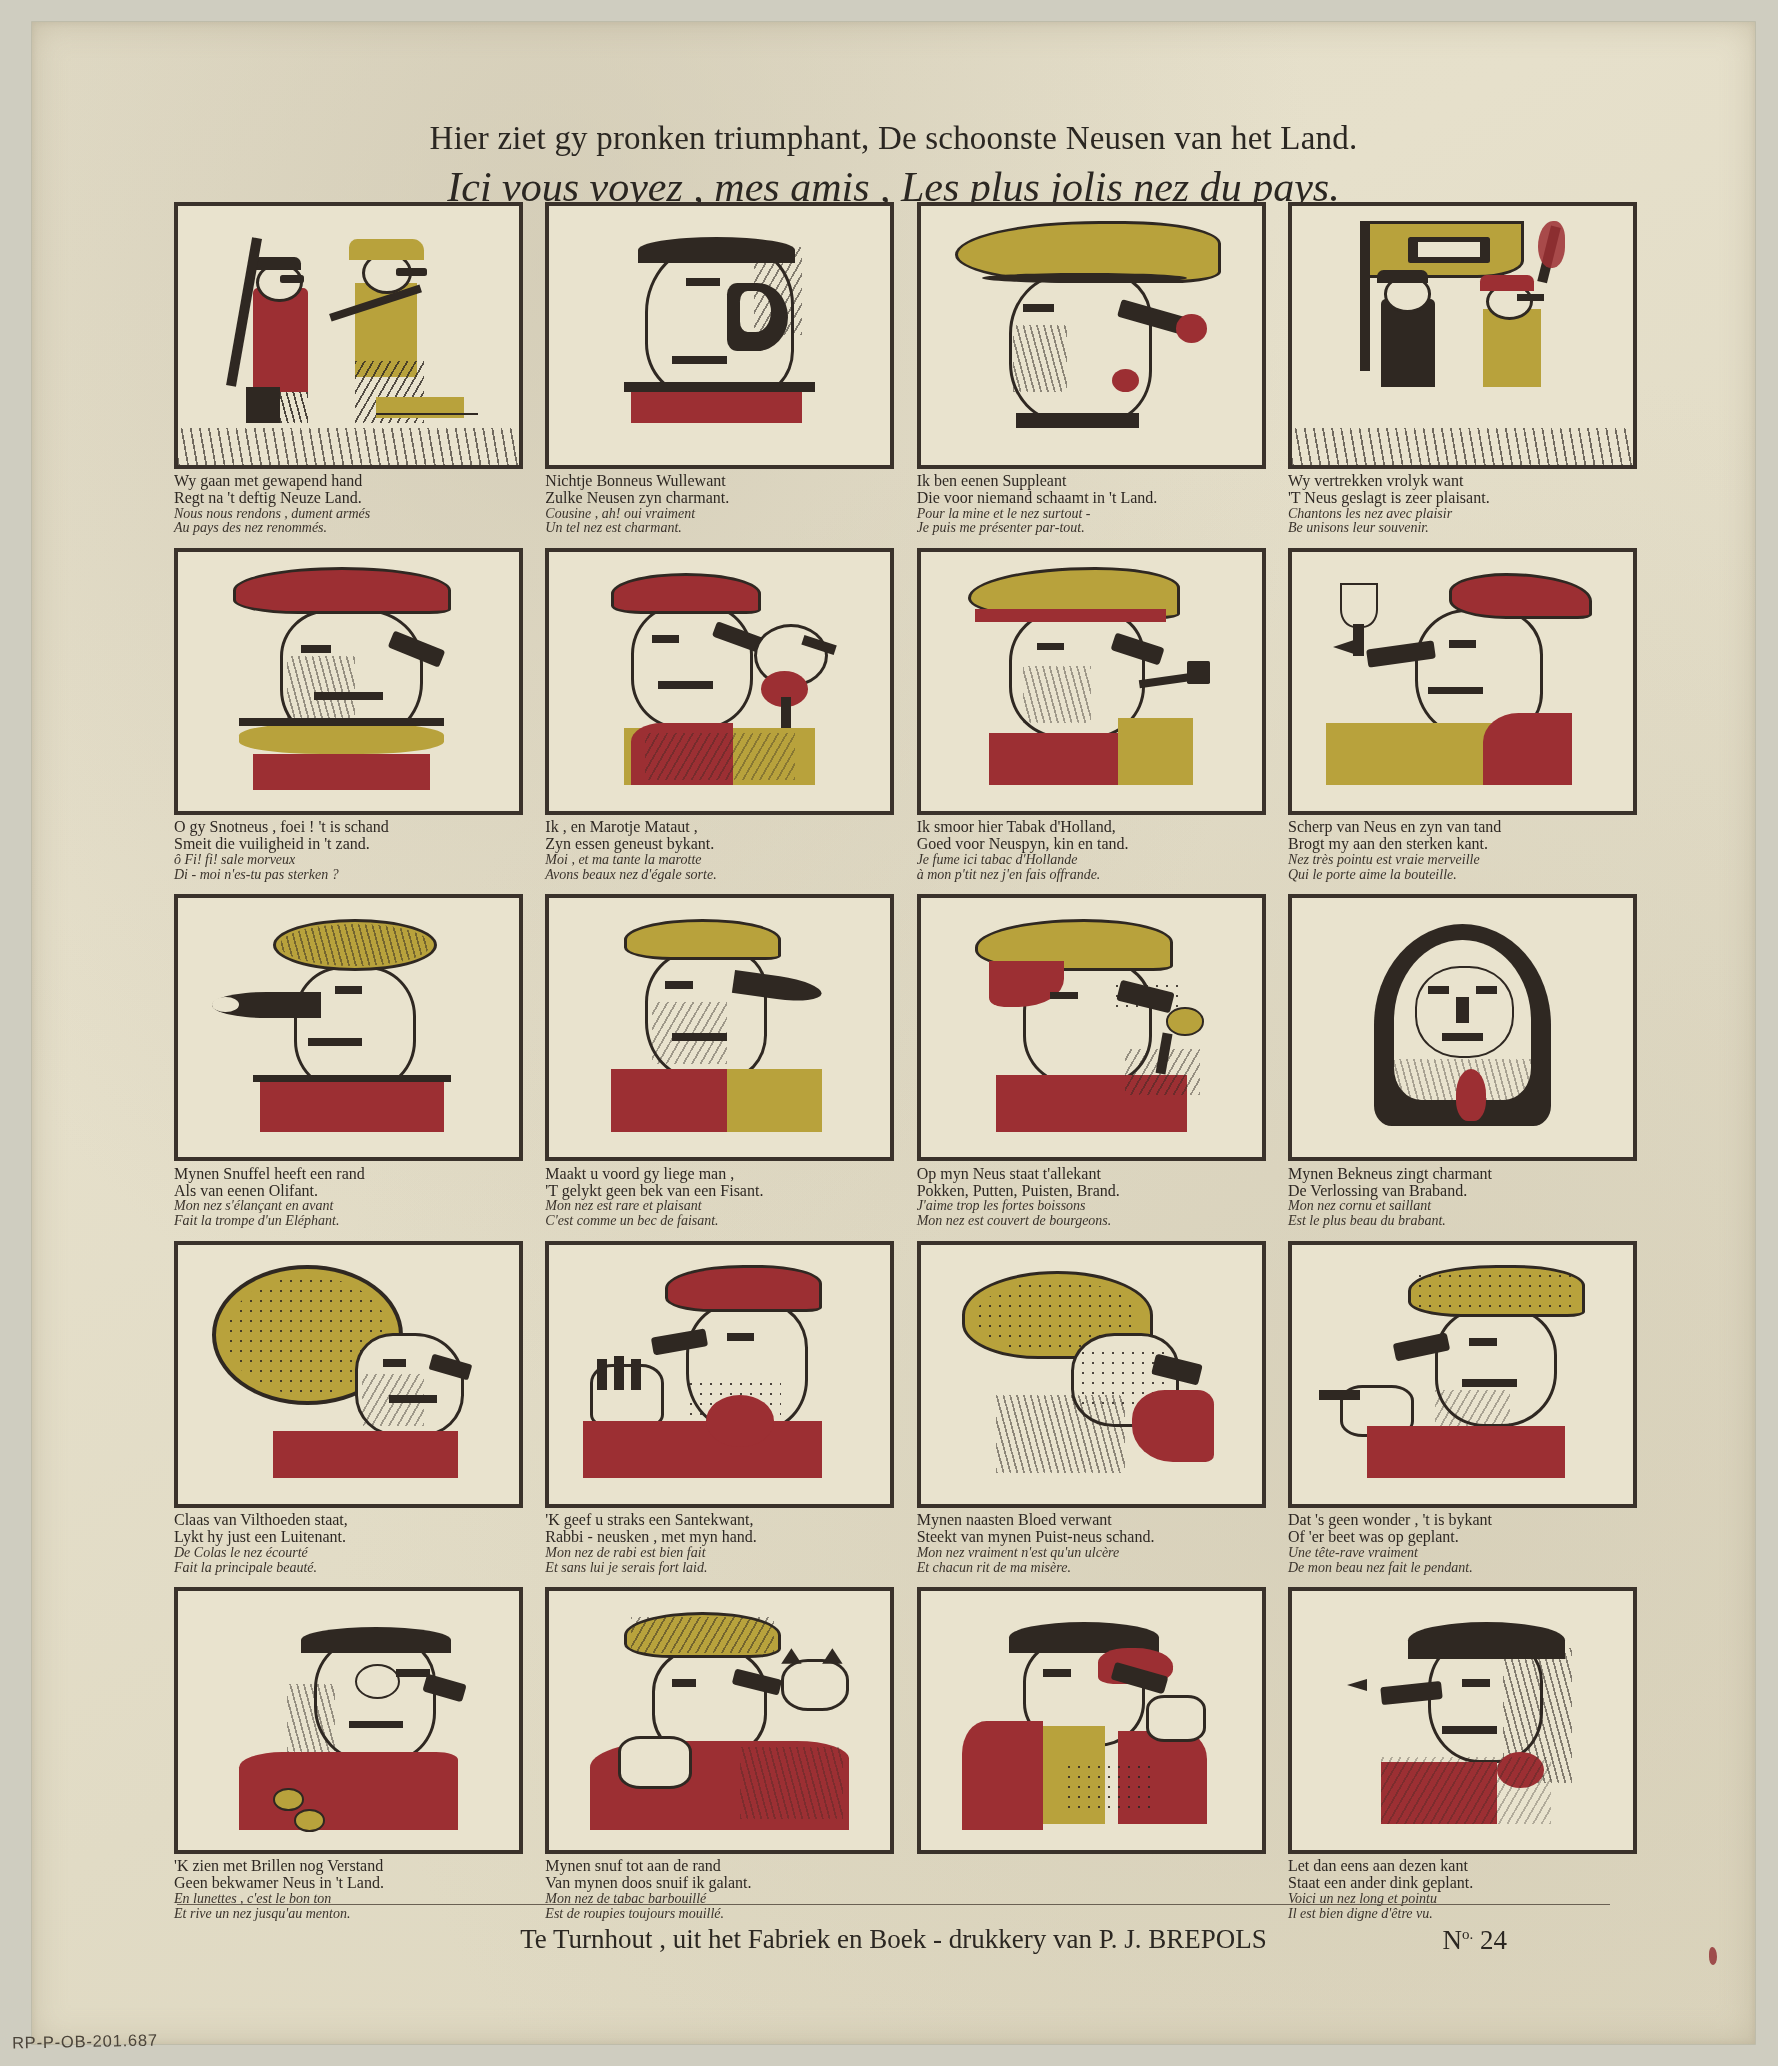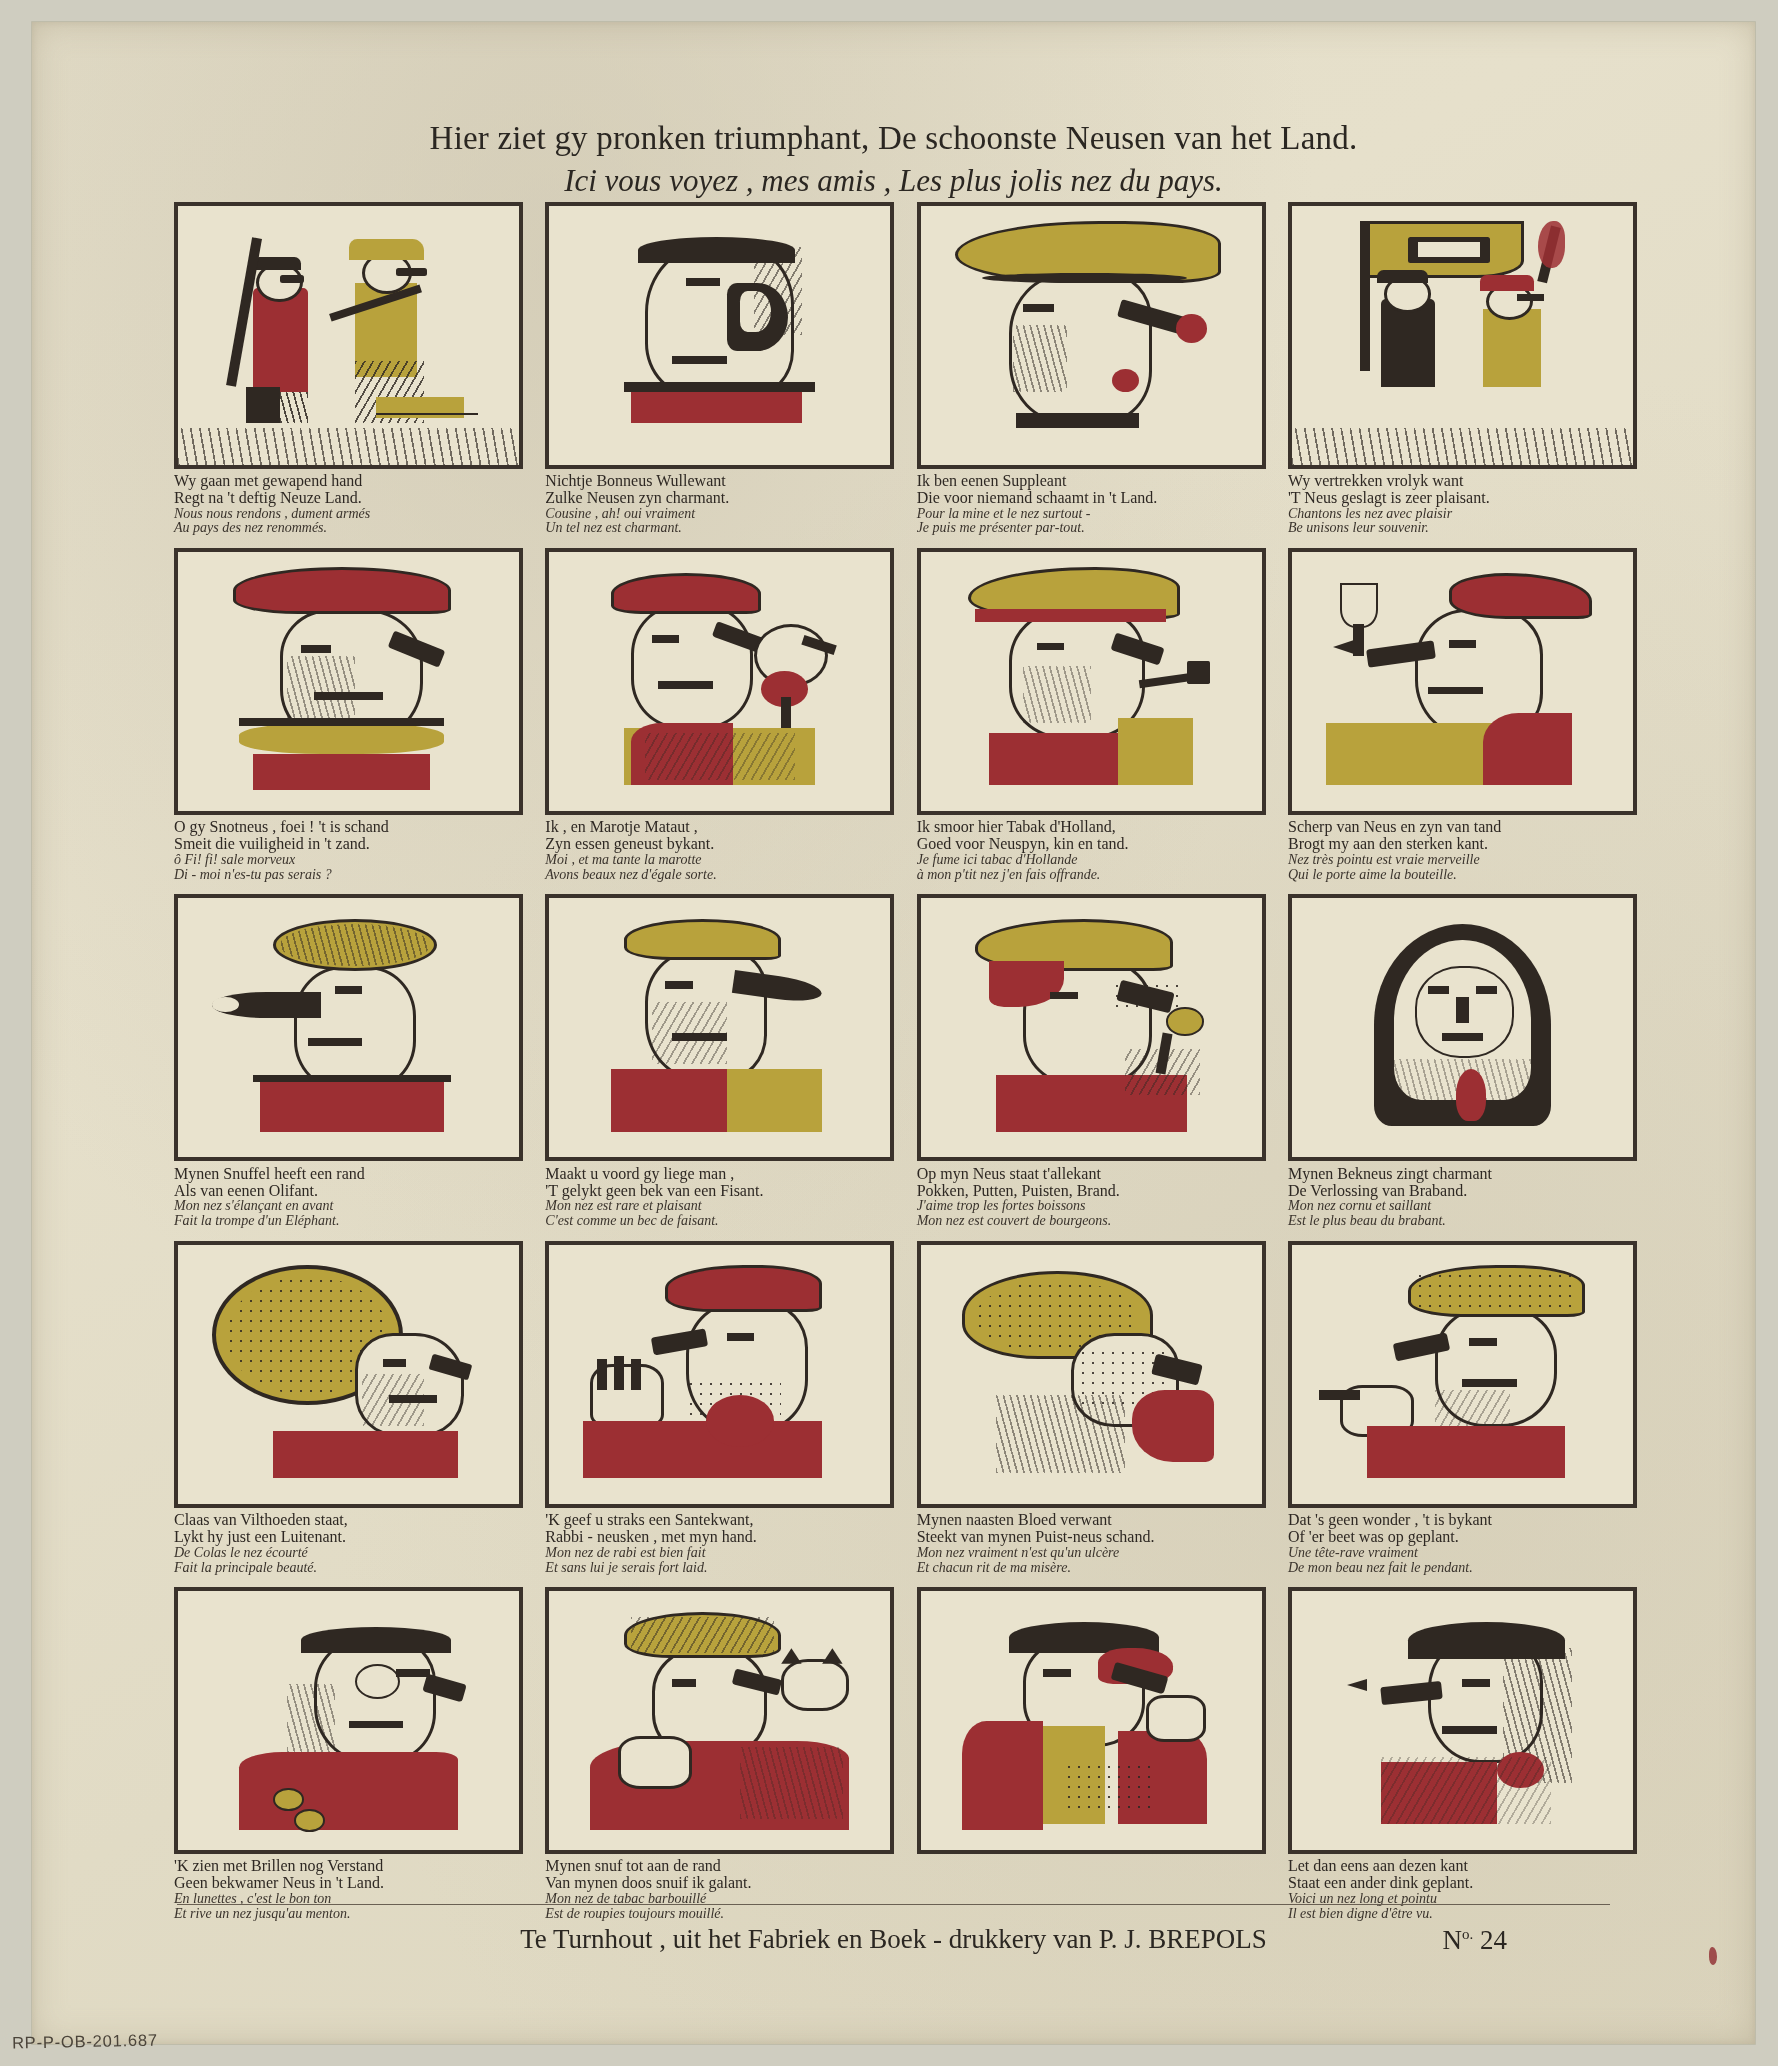--- a/index.html
+++ b/index.html
@@ -41,21 +41,21 @@
     position:absolute; left:0; right:0; top:98px;
     text-align:center;
   }
   .head1{
     font-size: 33px;
     letter-spacing: 0.2px;
     color:#2b2722;
     white-space: nowrap;
   }
   .head2{
-    font-size: 31px;
+    font-size: 42px;
     font-style: italic;
     color:#2b2722;
     margin-top: 6px;
     white-space: nowrap;
   }
 
   
   #grid{
     position:absolute;
     left: 142px;
@@ -312,21 +312,21 @@
             <div class="hatch" style="left:32%;top:40%;width:20%;height:24%;opacity:.45;"></div>
             <div class="yel" style="left:18%;top:66%;width:60%;height:12%;border-radius:40%;"></div>
             <div class="ink" style="left:18%;top:64%;width:60%;height:3%;"></div>
             <div class="red" style="left:22%;top:78%;width:52%;height:14%;"></div>
           </div>
         </div>
         <div class="caption">
           <div class="cap-nl">O gy Snotneus , foei ! 't is schand</div>
           <div class="cap-nl">Smeit die vuiligheid in 't zand.</div>
           <div class="cap-fr">ô Fi! fi! sale morveux</div>
-          <div class="cap-fr">Di - moi n'es-tu pas serais ?</div>
+          <div class="cap-fr">Di - moi n'es-tu pas sterken ?</div>
         </div>
       </div>
 
       <div class="cell">
         <div class="frame">
           <div class="art">
             <div class="face" style="left:24%;top:20%;width:34%;height:46%;border-radius:40%;"></div>
             <div class="red" style="left:18%;top:8%;width:44%;height:16%;border-radius:50% 50% 10% 20%;border:3.3px solid #2f2822;box-sizing:border-box;"></div>
             <div class="ink" style="left:48%;top:30%;width:16%;height:6%;transform:rotate(20deg);border-radius:3.3px;"></div>
             <div class="ink" style="left:30%;top:32%;width:8%;height:3%;"></div>

